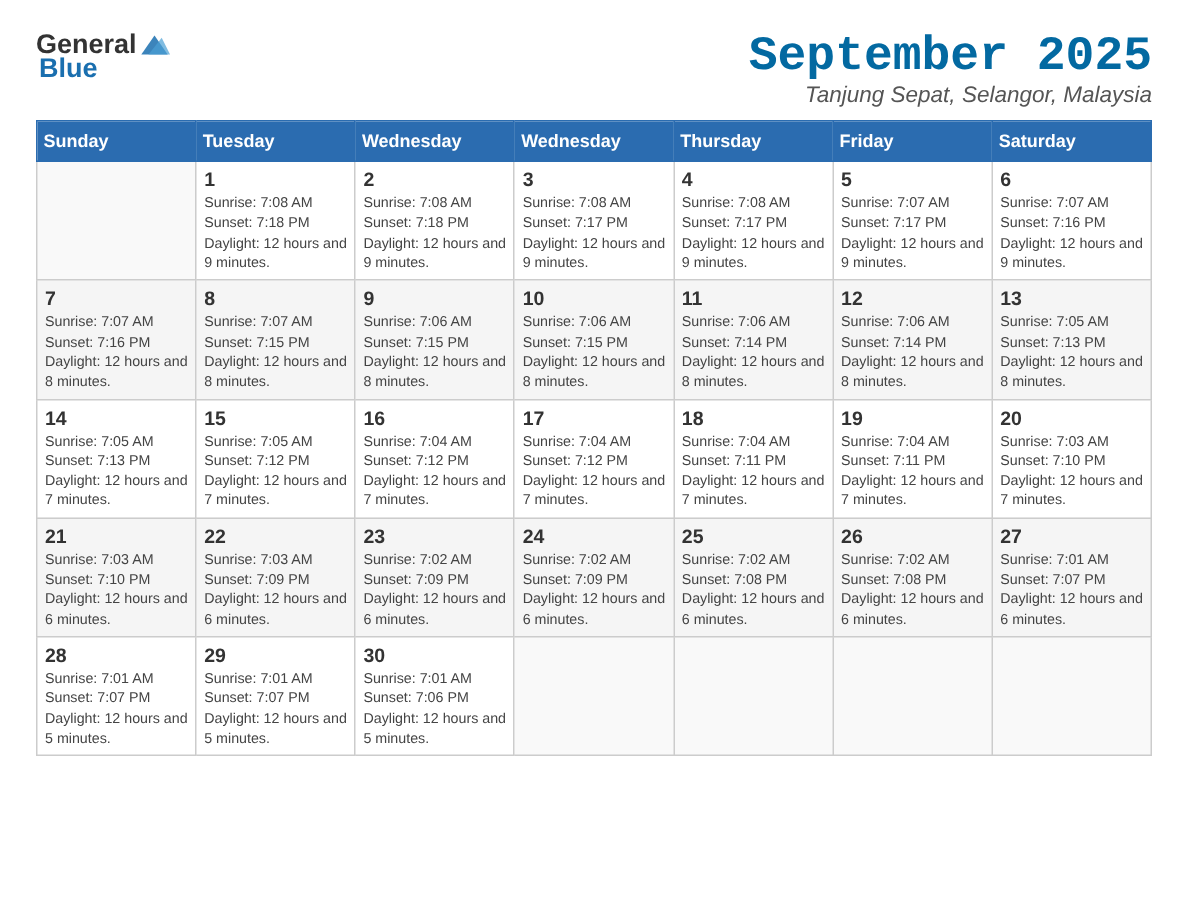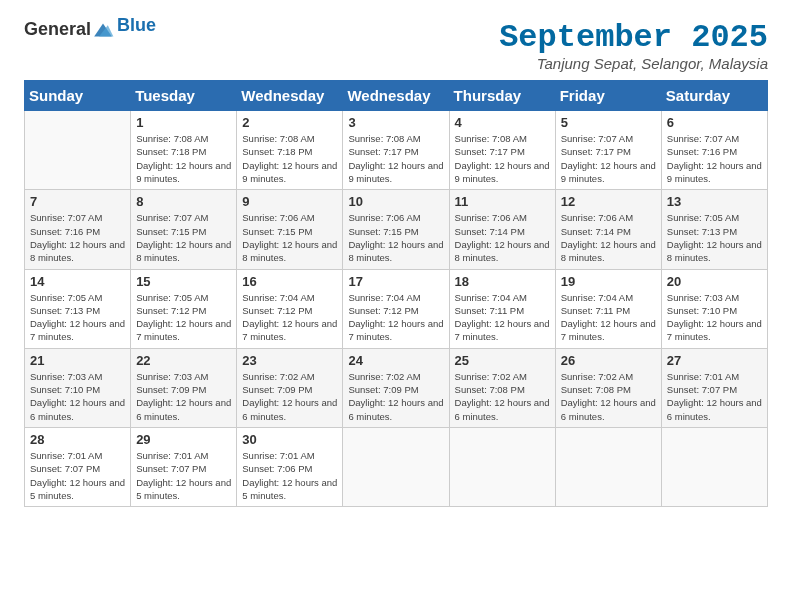--- a/index.html
+++ b/index.html
@@ -48,21 +48,21 @@
       font-style: italic;
     }
     table {
       width: 100%;
       border-collapse: collapse;
       margin-top: 8px;
     }
     thead tr th {
       background-color: #2b6cb0;
       color: #fff;
-      font-size: 15px;
+      font-size: 12px;
       font-weight: bold;
       padding: 6px 4px;
       text-align: left;
       border: 1px solid #2b6cb0;
     }
     tbody tr td {
       vertical-align: top;
       border: 1px solid #ccc;
       padding: 4px 5px;
       width: 14.28%;
@@ -83,21 +83,21 @@
       background: #f9f9f9;
     }
     tbody tr:nth-child(odd) {
       background: #fff;
     }
     tbody tr:nth-child(even) {
       background: #f5f5f5;
     }
     .logo-wrapper {
       display: flex;
-      flex-direction: row;
+      flex-direction: column;
       align-items: flex-start;
     }
     .logo-line1 {
       display: flex;
       align-items: center;
     }
   </style>
 </head>
 <body>
 

